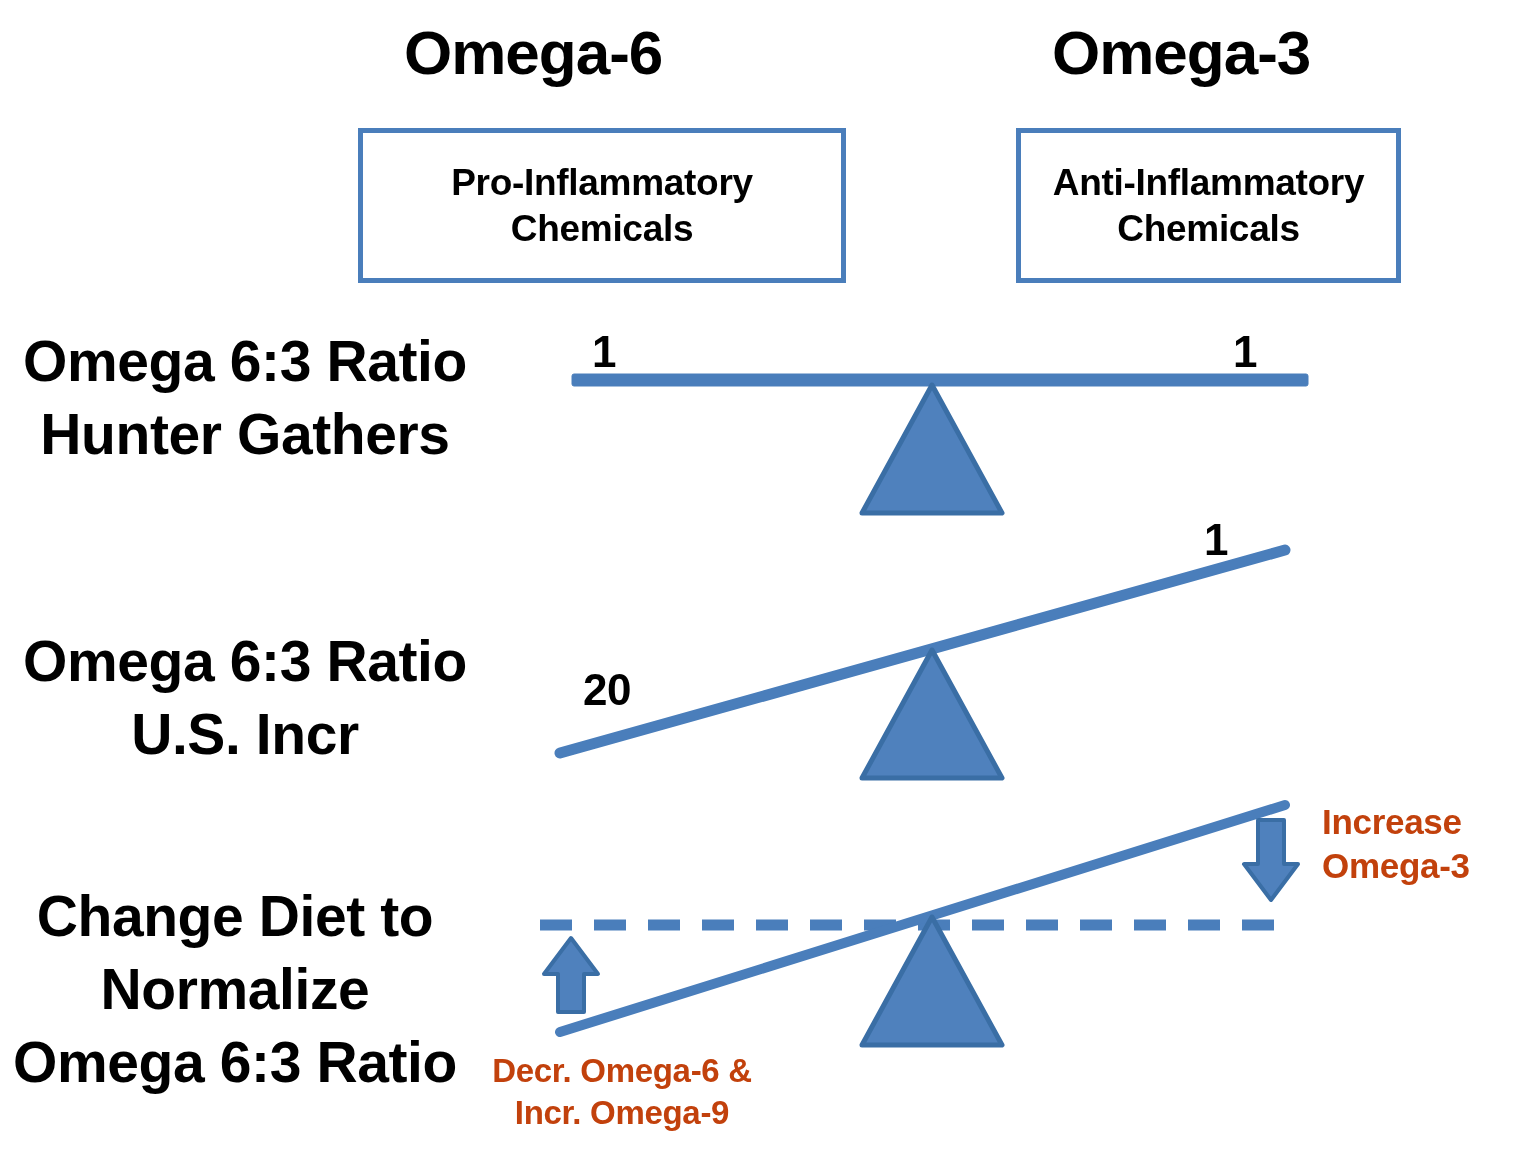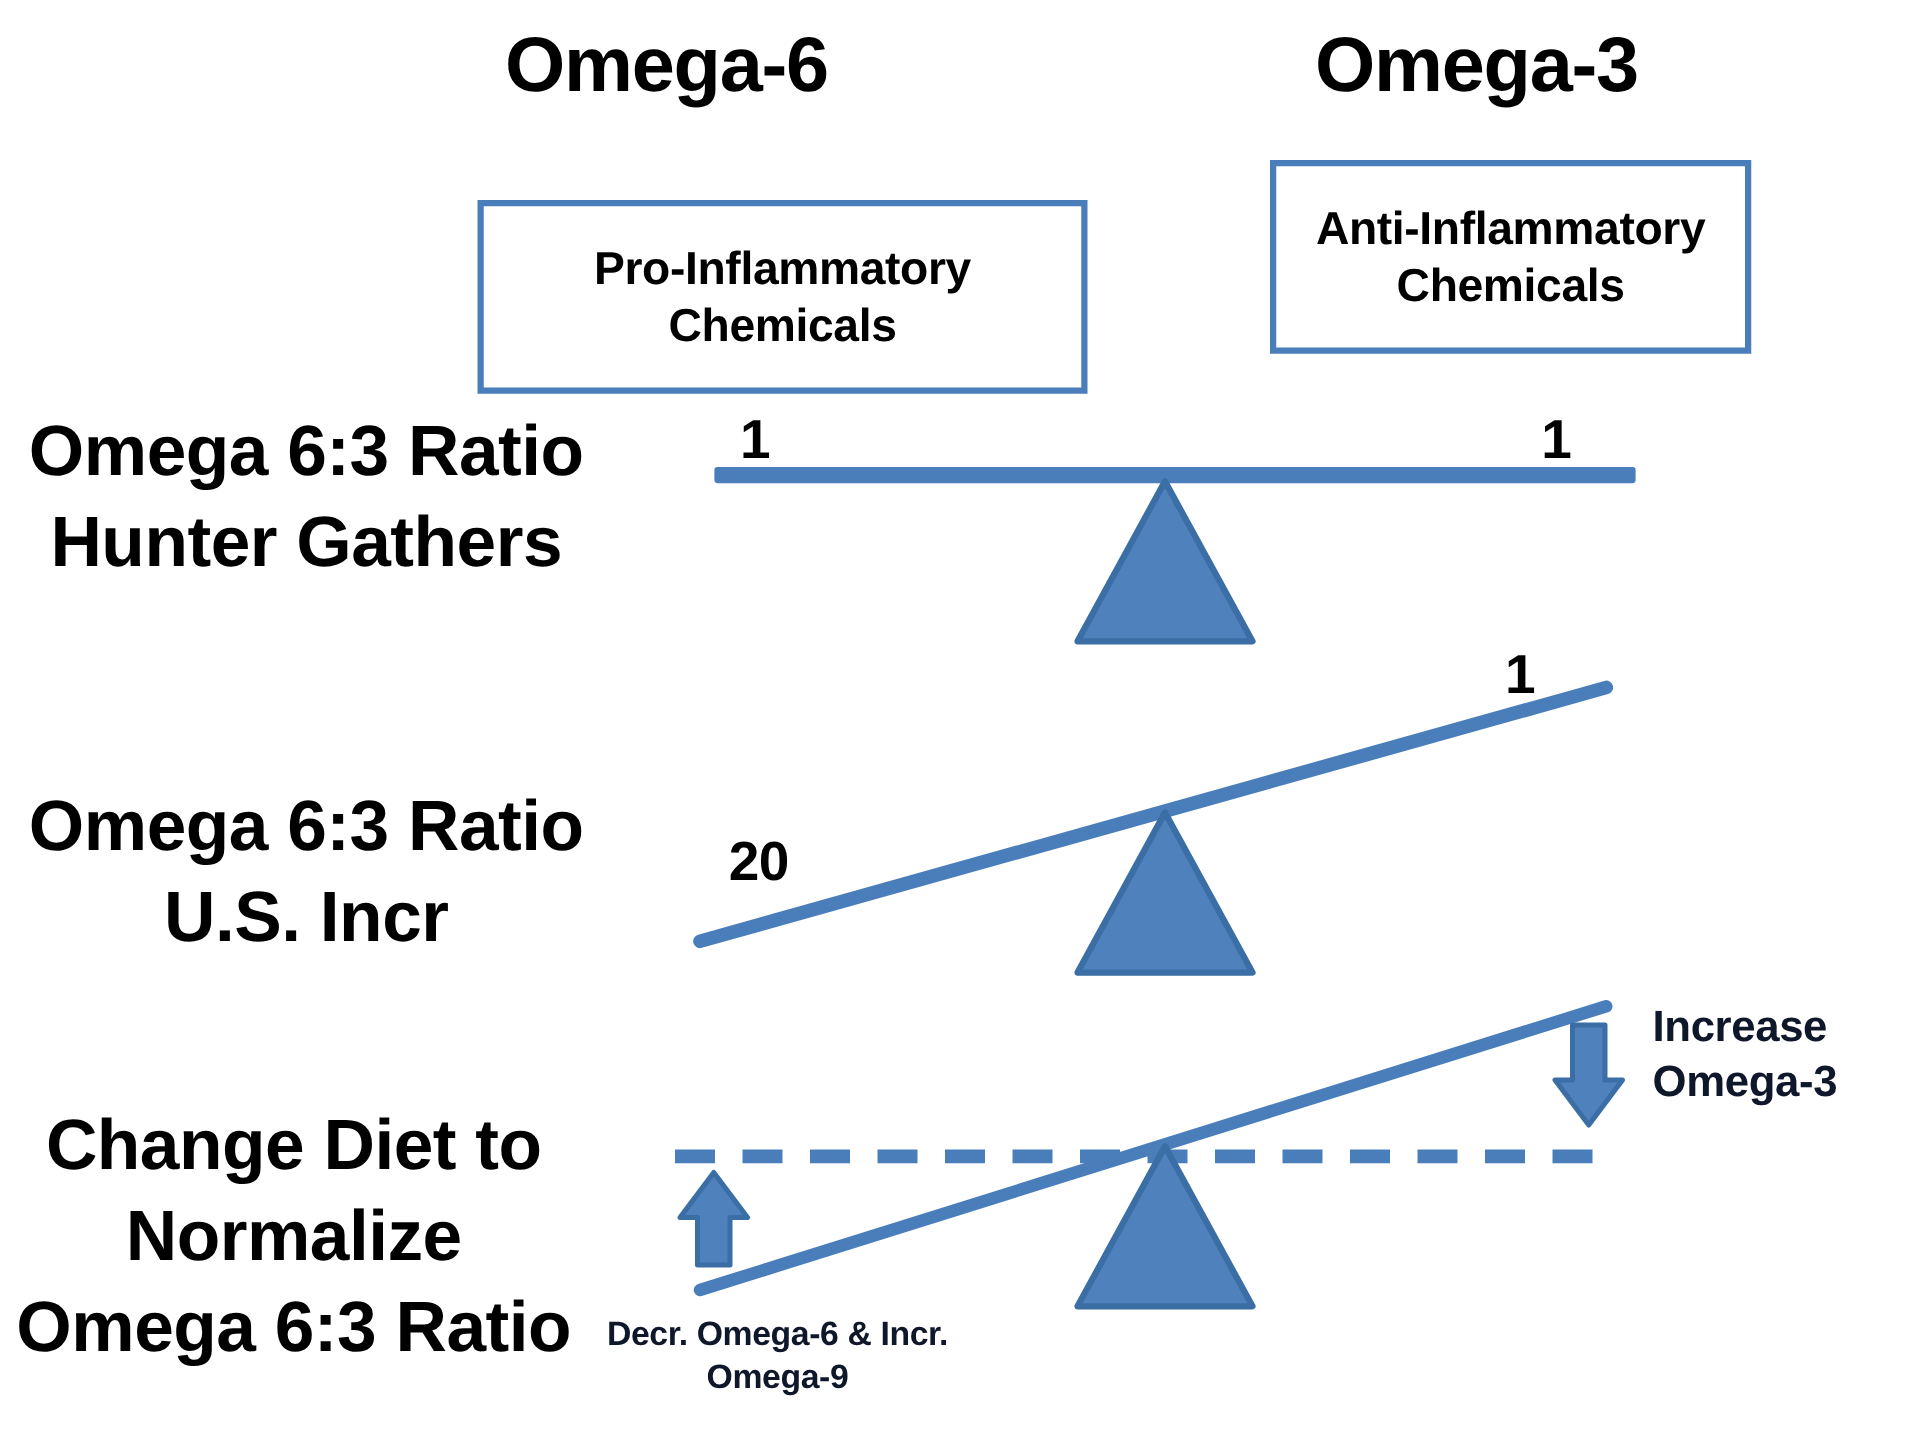--- a/index.html
+++ b/index.html
@@ -40,21 +40,21 @@
     justify-content: center;
     text-align: center;
   }
   .chem-box span {
     font-weight: bold;
     font-size: 37px;
     line-height: 1.22;
     color: #000000;
     letter-spacing: -0.3px;
   }
-  #box-pro  { left: 382px;  top: 128px; width: 488px; height: 155px; margin-top: 32px; }
+  #box-pro  { left: 358px;  top: 128px; width: 488px; height: 155px; }
   #box-anti { left: 1016px; top: 128px; width: 385px; height: 155px; }
 
   
   .row-label {
     position: absolute;
     font-weight: bold;
     font-size: 57px;
     line-height: 1.28;
     color: #000000;
     text-align: center;
@@ -83,32 +83,32 @@
     position: absolute;
     left: 0; top: 0;
     width: 1536px;
     height: 1164px;
   }
 
   
   .annot {
     position: absolute;
     font-weight: bold;
-    color: #0f172a;
+    color: #c2410c;
     line-height: 1.26;
     letter-spacing: -0.3px;
   }
   #annot-increase {
     left: 1322px; top: 800px; width: 214px;
     font-size: 35px;
     text-align: left;
   }
   #annot-decrease {
     left: 462px; top: 1050px; width: 320px;
-    font-size: 27px;
+    font-size: 33px;
     text-align: center;
   }
 </style>
 </head>
 <body>
 
 <div id="canvas">
 
   <div class="col-heading" id="heading-omega6">Omega-6</div>
   <div class="col-heading" id="heading-omega3">Omega-3</div>

